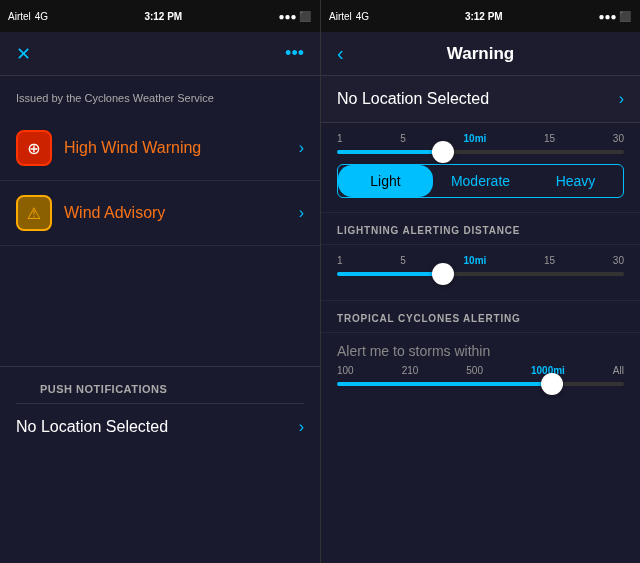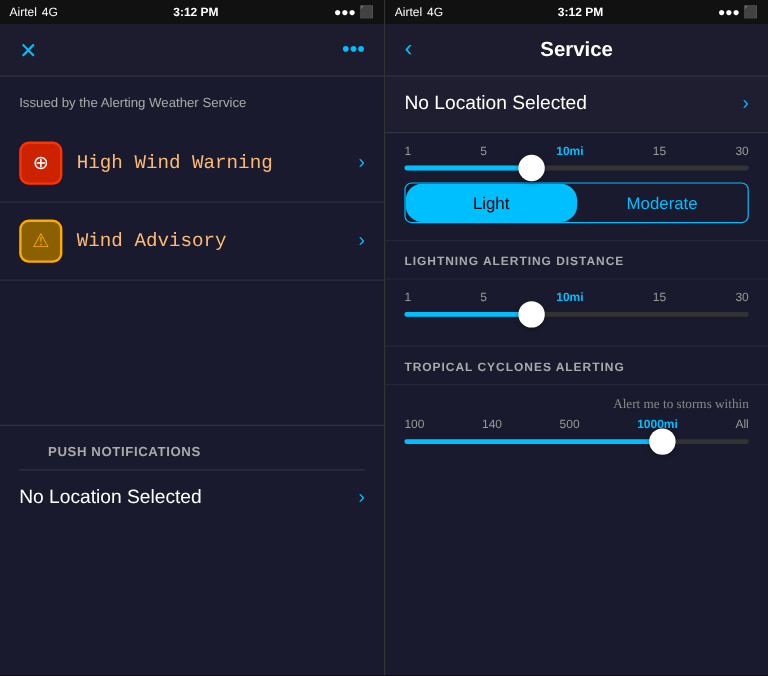--- a/index.html
+++ b/index.html
@@ -16,21 +16,21 @@
     .left-panel {
       width: 320px;
       height: 563px;
       background: #1a1a2e;
       display: flex;
       flex-direction: column;
       position: relative;
     }
 
     .status-bar {
-      height: 20px;
+      height: 32px;
       background: #111;
       display: flex;
       align-items: center;
       justify-content: space-between;
       padding: 0 8px;
       font-size: 10px;
       color: #fff;
       flex-shrink: 0;
     }
     .status-bar-left { display: flex; align-items: center; gap: 4px; }
@@ -87,21 +87,21 @@
       height: 36px;
       border-radius: 8px;
       display: flex;
       align-items: center;
       justify-content: center;
       margin-right: 12px;
       flex-shrink: 0;
     }
     .alert-icon-red { background: #cc2200; border: 2px solid #ff3300; }
     .alert-icon-yellow { background: #8a6000; border: 2px solid #ffaa00; }
-    .alert-text { color: #fdba74; font-size: 16px; font-weight: 500; flex: 1; font-family: Liberation Mono, monospace; }
+    .alert-text { color: #f97316; font-size: 16px; font-weight: 500; flex: 1; }
     .alert-chevron { color: #00bfff; font-size: 16px; }
 
     .spacer { flex: 1; }
 
     .push-section {
       padding: 16px 16px 8px;
       border-top: 1px solid rgba(255,255,255,0.1);
     }
     .push-label {
       color: #aaa;
@@ -267,24 +267,23 @@
       height: 22px;
       background: #fff;
       border-radius: 50%;
       position: absolute;
       top: 2px;
       right: 2px;
       box-shadow: 0 1px 3px rgba(0,0,0,0.3);
     }
     .alert-sublabel {
       color: #888;
-      font-size: 11px;
-      text-align: right;
+      font-size: 14px;
+      text-align: left;
       margin-bottom: 6px;
-      font-family: Liberation Serif, serif;
     }
   </style>
 </head>
 <body>
 
 <div class="left-panel">
 
   <div class="status-bar">
     <div class="status-bar-left">
       <span>Airtel</span>
@@ -296,21 +295,21 @@
       <span>⬛</span>
     </div>
   </div>
 
   <div class="left-header">
     <span class="close-icon">✕</span>
     <span class="more-icon">•••</span>
   </div>
 
   <div class="left-content">
-    <div class="section-sublabel">Issued by the Alerting Weather Service</div>
+    <div class="section-sublabel">Issued by the Cyclones Weather Service</div>
 
     <div class="alert-item">
       <div class="alert-icon-wrapper alert-icon-red">
         <span style="color:#fff;font-size:16px;">⊕</span>
       </div>
       <span class="alert-text">High Wind Warning</span>
       <span class="alert-chevron">›</span>
     </div>
 
     <div class="alert-item">
@@ -343,21 +342,21 @@
     </div>
     <div class="status-bar-center">3:12 PM</div>
     <div class="status-bar-right">
       <span>●●●</span>
       <span>⬛</span>
     </div>
   </div>
 
   <div class="right-header">
     <span class="back-icon">‹</span>
-    <span class="right-header-title">Service</span>
+    <span class="right-header-title">Warning</span>
   </div>
 
   <div class="right-content">
 
     <div class="no-location-row">
       <span class="no-location-text">No Location Selected</span>
       <span class="no-location-chevron">›</span>
     </div>
 
     <div class="slider-section">
@@ -368,20 +367,21 @@
         <span class="slider-label">15</span>
         <span class="slider-label">30</span>
       </div>
       <div class="slider-track">
         <div class="slider-fill" style="width:37%;"></div>
         <div class="slider-thumb" style="left:37%;"></div>
       </div>
       <div class="level-tabs">
         <div class="level-tab active">Light</div>
         <div class="level-tab">Moderate</div>
+        <div class="level-tab">Heavy</div>
       </div>
     </div>
 
     <div class="section-header">LIGHTNING ALERTING DISTANCE</div>
     <div class="slider-section">
       <div class="slider-labels">
         <span class="slider-label">1</span>
         <span class="slider-label">5</span>
         <span class="slider-label active">10mi</span>
         <span class="slider-label">15</span>
@@ -391,21 +391,21 @@
         <div class="slider-fill" style="width:37%;"></div>
         <div class="slider-thumb" style="left:37%;"></div>
       </div>
     </div>
 
     <div class="section-header">TROPICAL CYCLONES ALERTING</div>
     <div class="tropical-section">
       <div class="alert-sublabel">Alert me to storms within</div>
       <div class="slider-labels">
         <span class="slider-label">100</span>
-        <span class="slider-label">140</span>
+        <span class="slider-label">210</span>
         <span class="slider-label">500</span>
         <span class="slider-label active">1000mi</span>
         <span class="slider-label">All</span>
       </div>
       <div class="slider-track">
         <div class="slider-fill" style="width:75%;"></div>
         <div class="slider-thumb" style="left:75%;"></div>
       </div>
     </div>
 

